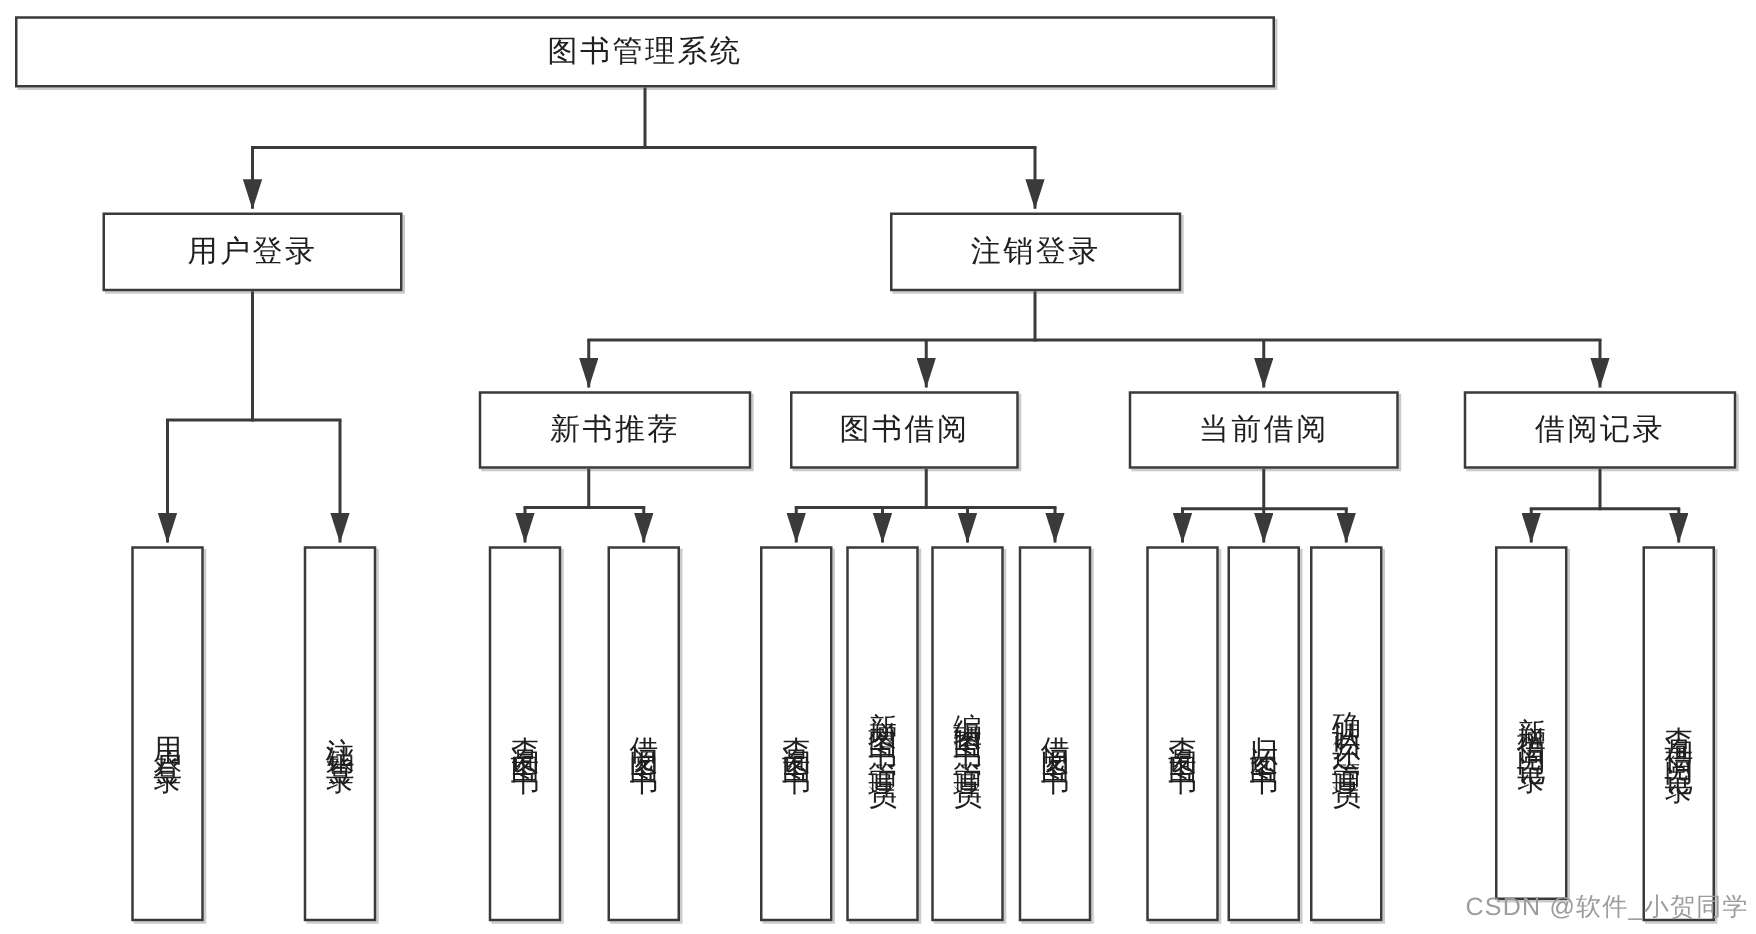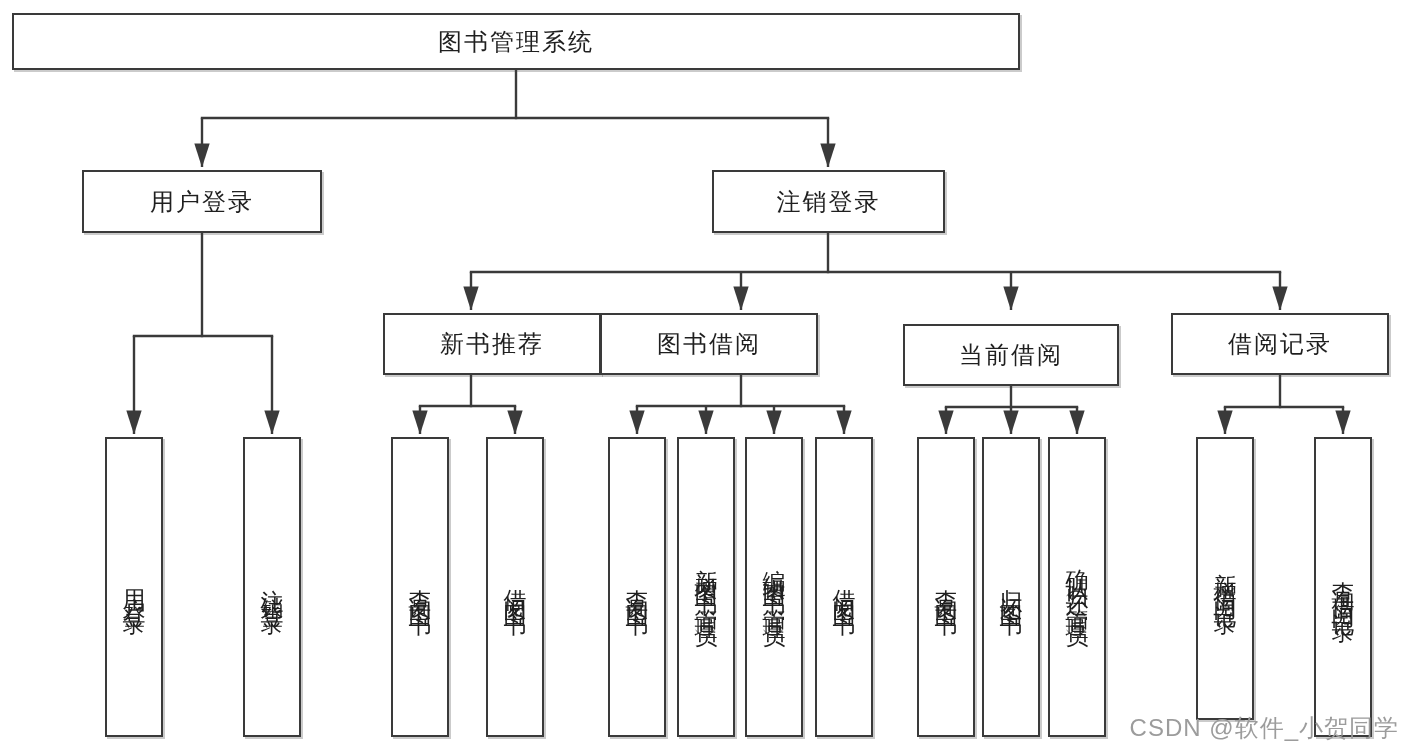--- a/index.html
+++ b/index.html
@@ -45,21 +45,21 @@
     -webkit-writing-mode:vertical-rl;
     text-orientation:mixed;
     -webkit-text-orientation:mixed;
     font-size:23px;
     letter-spacing:8px;
     line-height:1;
   }
   .watermark{
     position:absolute;
     right:6px;top:712px;
-    font-size:24px;
+    font-size:20px;
     color:var(--watermark-color);
     letter-spacing:1px;
     white-space:nowrap;
   }
 </style>
 </head>
 <body>
 
 <div class="canvas">
 
@@ -132,24 +132,24 @@
   <div class="node" style="left:82px;top:170px;width:240px;height:63px">
     <span class="hlabel">用户登录</span>
   </div>
   <div class="node" style="left:712px;top:170px;width:233px;height:63px">
     <span class="hlabel">注销登录</span>
   </div>
 
   <div class="node" style="left:383px;top:313px;width:218px;height:62px">
     <span class="hlabel">新书推荐</span>
   </div>
-  <div class="node" style="left:600px;top:313px;width:218px;height:62px">
+  <div class="node" style="left:632px;top:313px;width:183px;height:62px">
     <span class="hlabel">图书借阅</span>
   </div>
-  <div class="node" style="left:903px;top:324px;width:216px;height:62px">
+  <div class="node" style="left:903px;top:313px;width:216px;height:62px">
     <span class="hlabel">当前借阅</span>
   </div>
   <div class="node" style="left:1171px;top:313px;width:218px;height:62px">
     <span class="hlabel">借阅记录</span>
   </div>
 
   <div class="node" style="left:105px;top:437px;width:58px;height:300px">
     <span class="vlabel">用户登录</span>
   </div>
   <div class="node" style="left:243px;top:437px;width:58px;height:300px">

